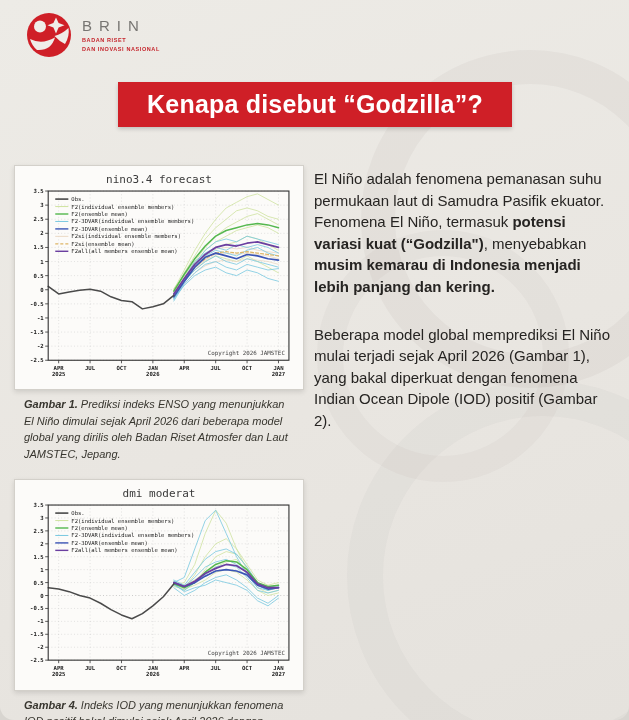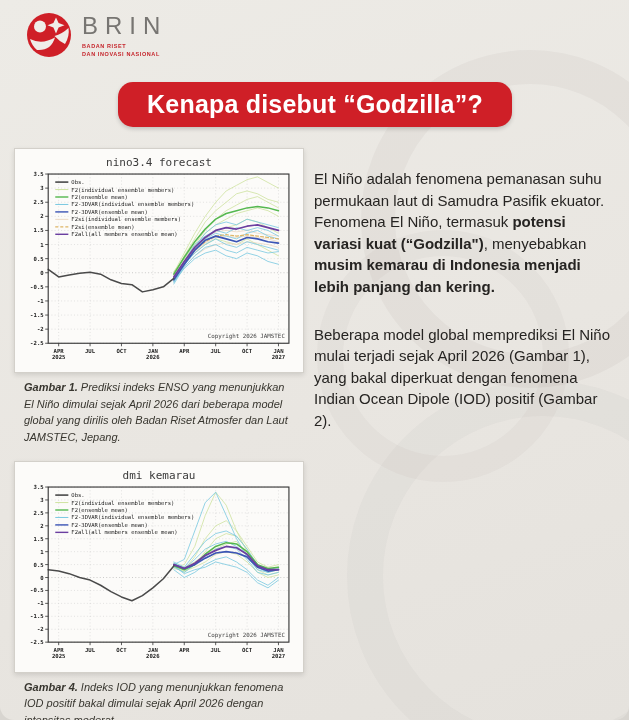--- a/index.html
+++ b/index.html
@@ -7,37 +7,37 @@
     background:linear-gradient(160deg,#edebe6 0%,#e9e6e1 55%,#e5e2dd 100%);
     font-family:"Liberation Sans",sans-serif;border-radius:0 0 14px 14px;}
   
   .wm{position:absolute;border-radius:50%;pointer-events:none;}
   .wm1{right:-70px;top:50px;width:270px;height:270px;border:34px solid rgba(110,100,90,0.055);}
   .wm2{right:60px;top:230px;width:200px;height:200px;border:26px solid rgba(110,100,90,0.045);}
   .wm3{right:-110px;top:380px;width:320px;height:320px;border:36px solid rgba(110,100,90,0.04);}
 
   
   .logo{position:absolute;left:26px;top:12px;display:flex;align-items:center;gap:10px;}
-  .logo-text .brand{font-size:24px;letter-spacing:7px;color:#777572;font-weight:400;}
+  .logo-text .brand{font-size:15px;letter-spacing:7px;color:#777572;font-weight:400;}
   .logo-text .tag{color:#c5242b;font-size:5.5px;font-weight:bold;letter-spacing:0.6px;line-height:1.5;margin-top:2px;}
 
   
   .banner{position:absolute;left:118px;top:82px;width:394px;height:45px;background:#cf1f27;
-    display:flex;align-items:center;justify-content:center;box-shadow:0 2px 4px rgba(0,0,0,0.18);border-radius:15px;}
+    display:flex;align-items:center;justify-content:center;box-shadow:0 2px 4px rgba(0,0,0,0.18);}
   .banner span{color:#ffffff;font-weight:bold;font-size:25px;letter-spacing:0.2px;}
 
   
   .left-col{position:absolute;left:14px;top:148px;width:290px;}
   .right-col{position:absolute;left:314px;top:168px;width:302px;color:#262422;}
   .right-col p{margin:0 0 26px 0;font-size:15px;line-height:1.44;}
   .right-col .b{font-weight:bold;}
 
   
   .chart-card{background:#fcfbf9;border:1px solid #d3d0ca;box-shadow:0 2px 5px rgba(0,0,0,0.12);
-    padding:5px 6px 4px 6px;margin-bottom:6px;}
+    padding:5px 6px 4px 6px;margin-bottom:6px;margin-top:17px;}
   .chart-title{text-align:center;font-family:"DejaVu Sans Mono",monospace;font-size:11px;color:#3a3a3a;margin:2px 0 0 0;}
   .caption{font-size:11px;font-style:italic;text-align:left;color:#38362f;line-height:1.5;margin:6px 10px 16px 10px;}
   .caption .cl{font-weight:bold;}
   svg{display:block;}
 </style>
 </head>
 <body>
 
 <div class="page">
   <div class="wm wm1"></div>
@@ -177,21 +177,21 @@
             <text x="50" y="66.80000000000001" font-size="5.5" fill="#222">F2all(all members ensemble mean)</text>
             <text x="262" y="168" text-anchor="end" font-size="5.8" fill="#444">Copyright 2026 JAMSTEC</text>
           </svg>
         </div>
     </div>
     <div class="caption">
       <span class="cl">Gambar 1.</span><span> Prediksi indeks ENSO yang menunjukkan El Niño dimulai sejak April 2026 dari beberapa model global yang dirilis oleh Badan Riset Atmosfer dan Laut JAMSTEC, Jepang.</span>
     </div>
 
     <div class="chart-card">
-      <div class="chart-title">dmi kemarau</div>
+      <div class="chart-title">dmi moderat</div>
       <div id="chart2">
           <svg viewBox="0 0 274 184" width="100%" font-family="&quot;DejaVu Sans Mono&quot;, monospace">
             <line x1="27" y1="159" x2="266" y2="159" stroke="#c8c8c8" stroke-width="0.5" stroke-dasharray="1,2.2"></line>
             <line x1="24" y1="159" x2="27" y2="159" stroke="#333" stroke-width="0.8"></line>
             <text x="22.5" y="161" text-anchor="end" font-size="5.6" fill="#222" font-weight="bold">-2.5</text>
             <line x1="27" y1="146.16666666666666" x2="266" y2="146.16666666666666" stroke="#c8c8c8" stroke-width="0.5" stroke-dasharray="1,2.2"></line>
             <line x1="24" y1="146.16666666666666" x2="27" y2="146.16666666666666" stroke="#333" stroke-width="0.8"></line>
             <text x="22.5" y="148.16666666666666" text-anchor="end" font-size="5.6" fill="#222" font-weight="bold">-2</text>
             <line x1="27" y1="133.33333333333334" x2="266" y2="133.33333333333334" stroke="#c8c8c8" stroke-width="0.5" stroke-dasharray="1,2.2"></line>
             <line x1="24" y1="133.33333333333334" x2="27" y2="133.33333333333334" stroke="#333" stroke-width="0.8"></line>

